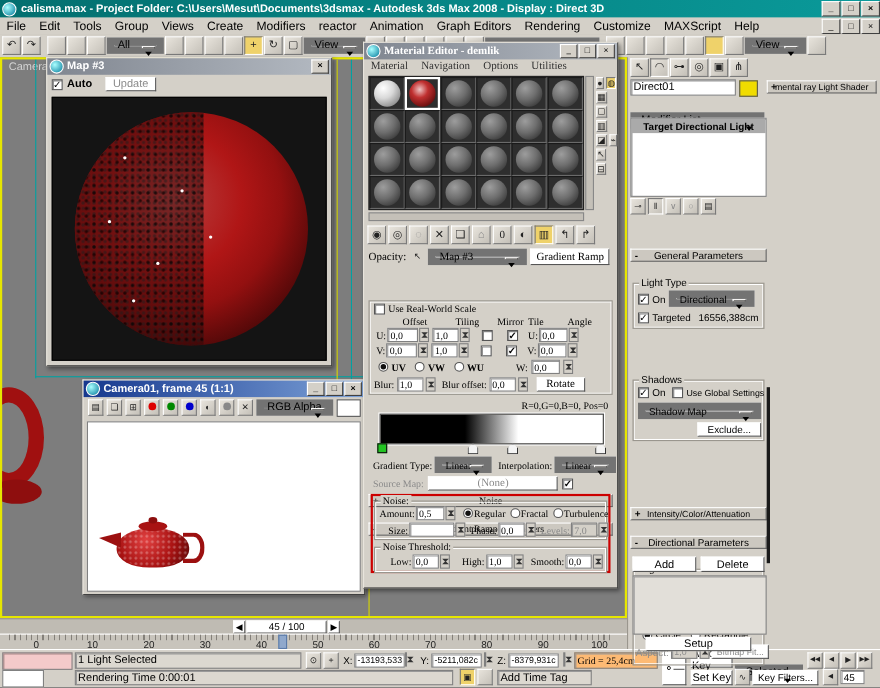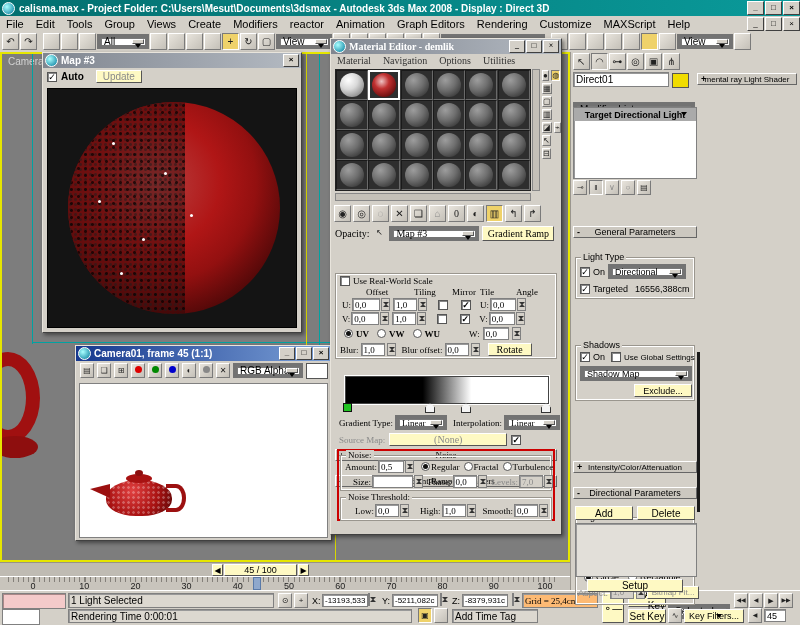--- a/index.html
+++ b/index.html
@@ -14,36 +14,36 @@
   .winbtn{width:15px;height:12px;background:#d4d0c8;border:1px solid;border-color:#fff #404040 #404040 #fff;
           font-size:8px;line-height:11px;text-align:center;color:#000;margin-left:1px;}
   .menubar{left:0;top:16px;width:800px;height:15px;background:#d4d0c8;display:flex;align-items:center;font-size:11px;border-bottom:1px solid #b8b4ac;}
   .menu-item{padding:0 6px;}
   .maintb{left:0;top:31px;width:800px;height:21px;background:#d4d0c8;display:flex;align-items:center;gap:1px;padding-left:2px;box-sizing:border-box;}
   .ib{width:17px;height:17px;background:linear-gradient(135deg,#e8e4dc,#c4c0b8);border:1px solid;border-color:#fff #7a7a7a #7a7a7a #fff;
       box-sizing:border-box;font-size:10px;line-height:15px;text-align:center;color:#222;flex:0 0 auto;overflow:hidden;}
   .ib.on{background:#efd26a;border-color:#7a7a7a #fff #fff #7a7a7a;}
   .ib.sm{width:14px;height:15px;font-size:8px;line-height:13px;}
   .sep{width:4px;height:17px;flex:0 0 auto;}
-  .cmb{height:15px;background:#fff;border:4px solid #737373;box-shadow:inset 1px 1px 0 #7a7a7a;display:flex;align-items:center;
+  .cmb{height:15px;background:#fff;border:7px solid #737373;box-shadow:inset 1px 1px 0 #7a7a7a;display:flex;align-items:center;
        font-size:10px;padding-left:3px;box-sizing:border-box;position:relative;flex:0 0 auto;}
   .cmb::after{content:"";position:absolute;right:1px;top:1px;bottom:1px;width:12px;
        background:#d4d0c8;border:1px solid;border-color:#fff #555 #555 #fff;box-sizing:border-box;}
   .cmb::before{content:"";position:absolute;right:4px;top:6px;border:3px solid transparent;border-top:4px solid #000;z-index:2;}
   .ed{height:13px;background:#fff;border:1px solid #808080;box-shadow:inset 1px 1px 0 #999;font-size:9px;
       display:flex;align-items:center;padding-left:2px;box-sizing:border-box;flex:0 0 auto;overflow:hidden;white-space:nowrap;}
   .sp{width:9px;height:13px;background:#d4d0c8;border:1px solid #808080;box-sizing:border-box;position:relative;flex:0 0 auto;}
   .sp::before{content:"";position:absolute;left:1px;top:2px;border:3px solid transparent;border-bottom:3px solid #333;}
   .sp::after{content:"";position:absolute;left:1px;bottom:2px;border:3px solid transparent;border-top:3px solid #333;}
   .cb{width:10px;height:10px;background:#fff;border:1px solid #555;box-shadow:inset 1px 1px 0 #888;box-sizing:border-box;
       font-size:9px;line-height:8px;text-align:center;flex:0 0 auto;}
   .cb.on::after{content:"✓";font-weight:bold;}
   .rb{width:9px;height:9px;border-radius:50%;background:#fff;border:1px solid #555;box-sizing:border-box;position:relative;flex:0 0 auto;}
   .rb.on::after{content:"";position:absolute;left:1px;top:1px;width:5px;height:5px;border-radius:50%;background:#111;}
-  .btn{background:#fef9c3;border:1px solid;border-color:#fff #555 #555 #fff;font-size:10px;text-align:right;box-sizing:border-box;
+  .btn{background:#ffffff;border:1px solid;border-color:#fff #555 #555 #fff;font-size:10px;text-align:left;box-sizing:border-box;
        display:flex;align-items:center;justify-content:center;flex:0 0 auto;}
   .btn.dis,.dis{color:#8a8a8a;}
   .ro{height:12px;background:#ccc8c0;border:1px solid;border-color:#fff #666 #666 #fff;box-sizing:border-box;
       font-size:9px;display:flex;align-items:center;justify-content:center;position:relative;}
   .ro .pm{position:absolute;left:3px;top:0;font-size:9px;font-weight:bold;}
   .fs{border:1px solid #9a968e;box-shadow:1px 1px 0 #fff inset, -1px -1px 0 #fff inset;position:relative;box-sizing:border-box;}
   .fs .lg{position:absolute;top:-6px;left:5px;background:#d4d0c8;padding:0 2px;font-size:9px;}
   .row{display:flex;align-items:center;}
   .lb{font-size:9px;white-space:nowrap;}
   
@@ -522,20 +522,21 @@
       </div>
     </div>
     <div class="abs ro" style="left:4px;top:296px;width:222px;">
       <span class="pm">+</span>
       <span>Noise</span>
     </div>
     <div class="abs ro" style="left:4px;top:310px;width:222px;">
       <span class="pm">-</span>
       <span>Gradient Ramp Parameters</span>
     </div>
+    <div class="abs lb" style="left:0;top:325px;width:222px;text-align:right;">R=0,G=0,B=0, Pos=0</div>
     <div class="abs" style="left:14px;top:337px;width:202px;height:26px;border:1px solid #444;box-shadow:0 0 0 1px #fff;
                 background:linear-gradient(90deg,#000 0%,#000 38%,#fff 62%,#fff 100%);"></div>
     <div class="abs" style="left:14px;top:364px;width:202px;height:8px;">
       <span class="abs" style="left:-2px;top:0;width:7px;height:7px;background:#22c422;border:1px solid #111;"></span>
       <span class="abs" style="left:80px;top:0;width:8px;height:8px;background:#f4f4f4;border:1px solid #333;clip-path:polygon(50% 0,100% 45%,100% 100%,0 100%,0 45%);"></span>
       <span class="abs" style="left:116px;top:0;width:8px;height:8px;background:#f4f4f4;border:1px solid #333;clip-path:polygon(50% 0,100% 45%,100% 100%,0 100%,0 45%);"></span>
       <span class="abs" style="left:196px;top:0;width:8px;height:8px;background:#f4f4f4;border:1px solid #333;clip-path:polygon(50% 0,100% 45%,100% 100%,0 100%,0 45%);"></span>
     </div>
     <div class="abs row" style="left:8px;top:376px;gap:2px;">
       <span class="lb">Gradient Type:</span>

